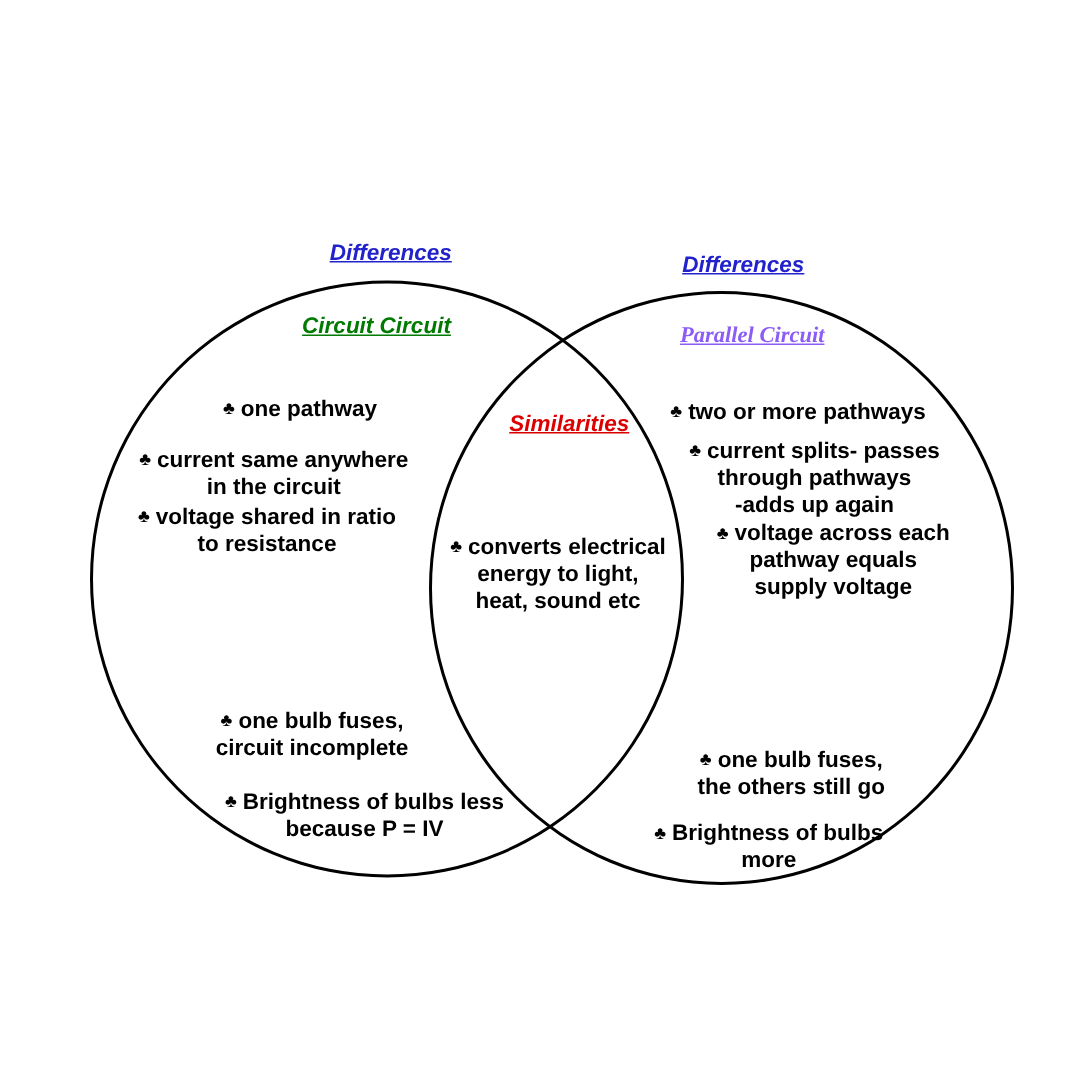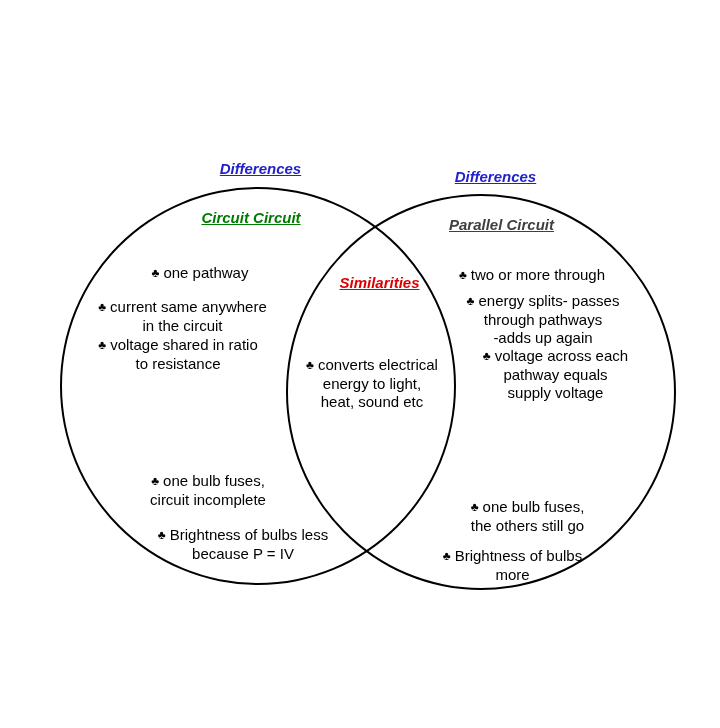--- a/index.html
+++ b/index.html
@@ -29,27 +29,27 @@
     position: absolute;
     font-weight: bold;
     font-style: italic;
     font-size: 15px;
     text-decoration: underline;
     text-align: center;
     white-space: nowrap;
   }
   .diff-label   { color: #2222cc; }
   .series-title { color: #007a00; }
-  .parallel-title { color: #404040; }
+  .parallel-title { color: #8b5cf6; font-family: Liberation Serif, serif; }
   .similar-title  { color: #dd0000; }
 
   .item {
     position: absolute;
     color: #000000;
-    font-weight: normal;
+    font-weight: bold;
     font-size: 15px;
     line-height: 18px;
     text-align: center;
     white-space: pre-line;
   }
   .bullet {
     font-size: 12px;
     margin-right: 4px;
     position: relative;
     top: -1px;
@@ -98,25 +98,25 @@
 because  P =  IV</span>
   </div>
 
   <div class="item" style="left:293px; top:314px; width:158px;">
     <span class="bullet">♣</span><span>converts electrical
 energy to  light,
 heat, sound etc</span>
   </div>
 
   <div class="item" style="left:432px; top:224px; width:200px;">
-    <span class="bullet">♣</span><span>two or more through</span>
+    <span class="bullet">♣</span><span>two or more pathways</span>
   </div>
 
   <div class="item" style="left:448px; top:250px; width:190px;">
-    <span class="bullet">♣</span><span>energy splits- passes
+    <span class="bullet">♣</span><span>current splits- passes
 through pathways
 -adds up again</span>
   </div>
 
   <div class="item" style="left:468px; top:305px; width:175px;">
     <span class="bullet">♣</span><span>voltage across each
 pathway equals
 supply voltage</span>
   </div>
 

